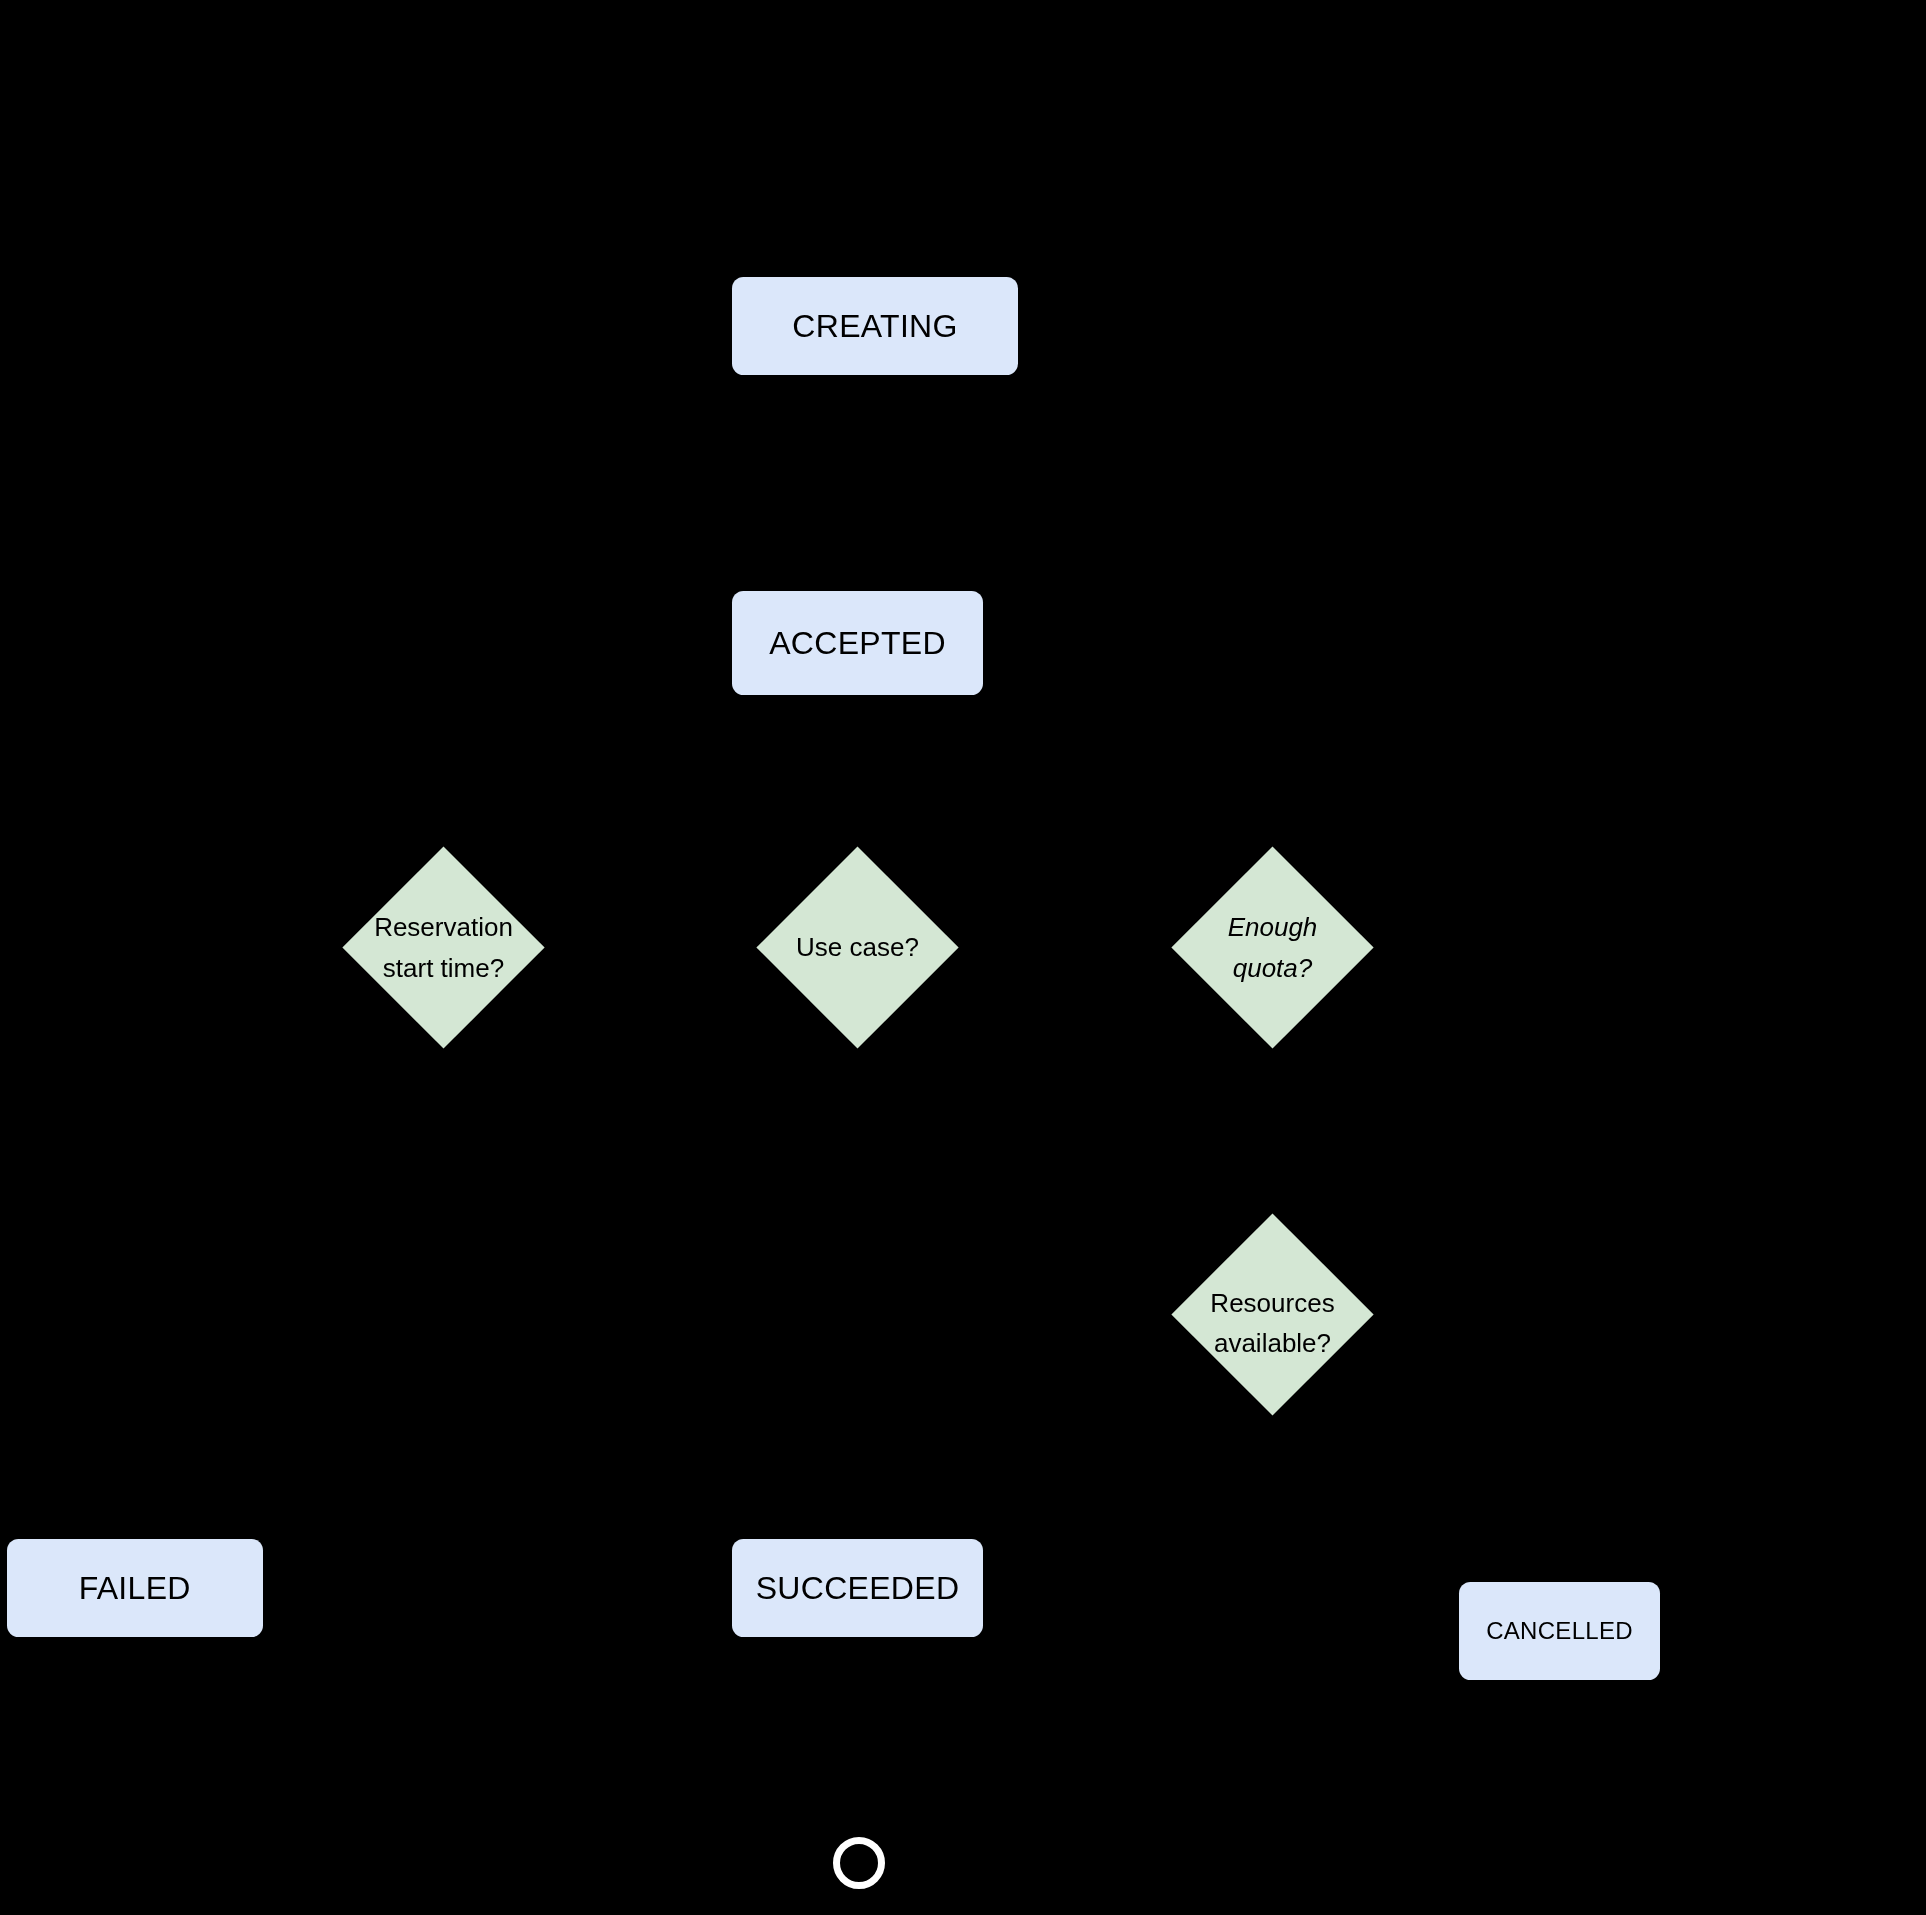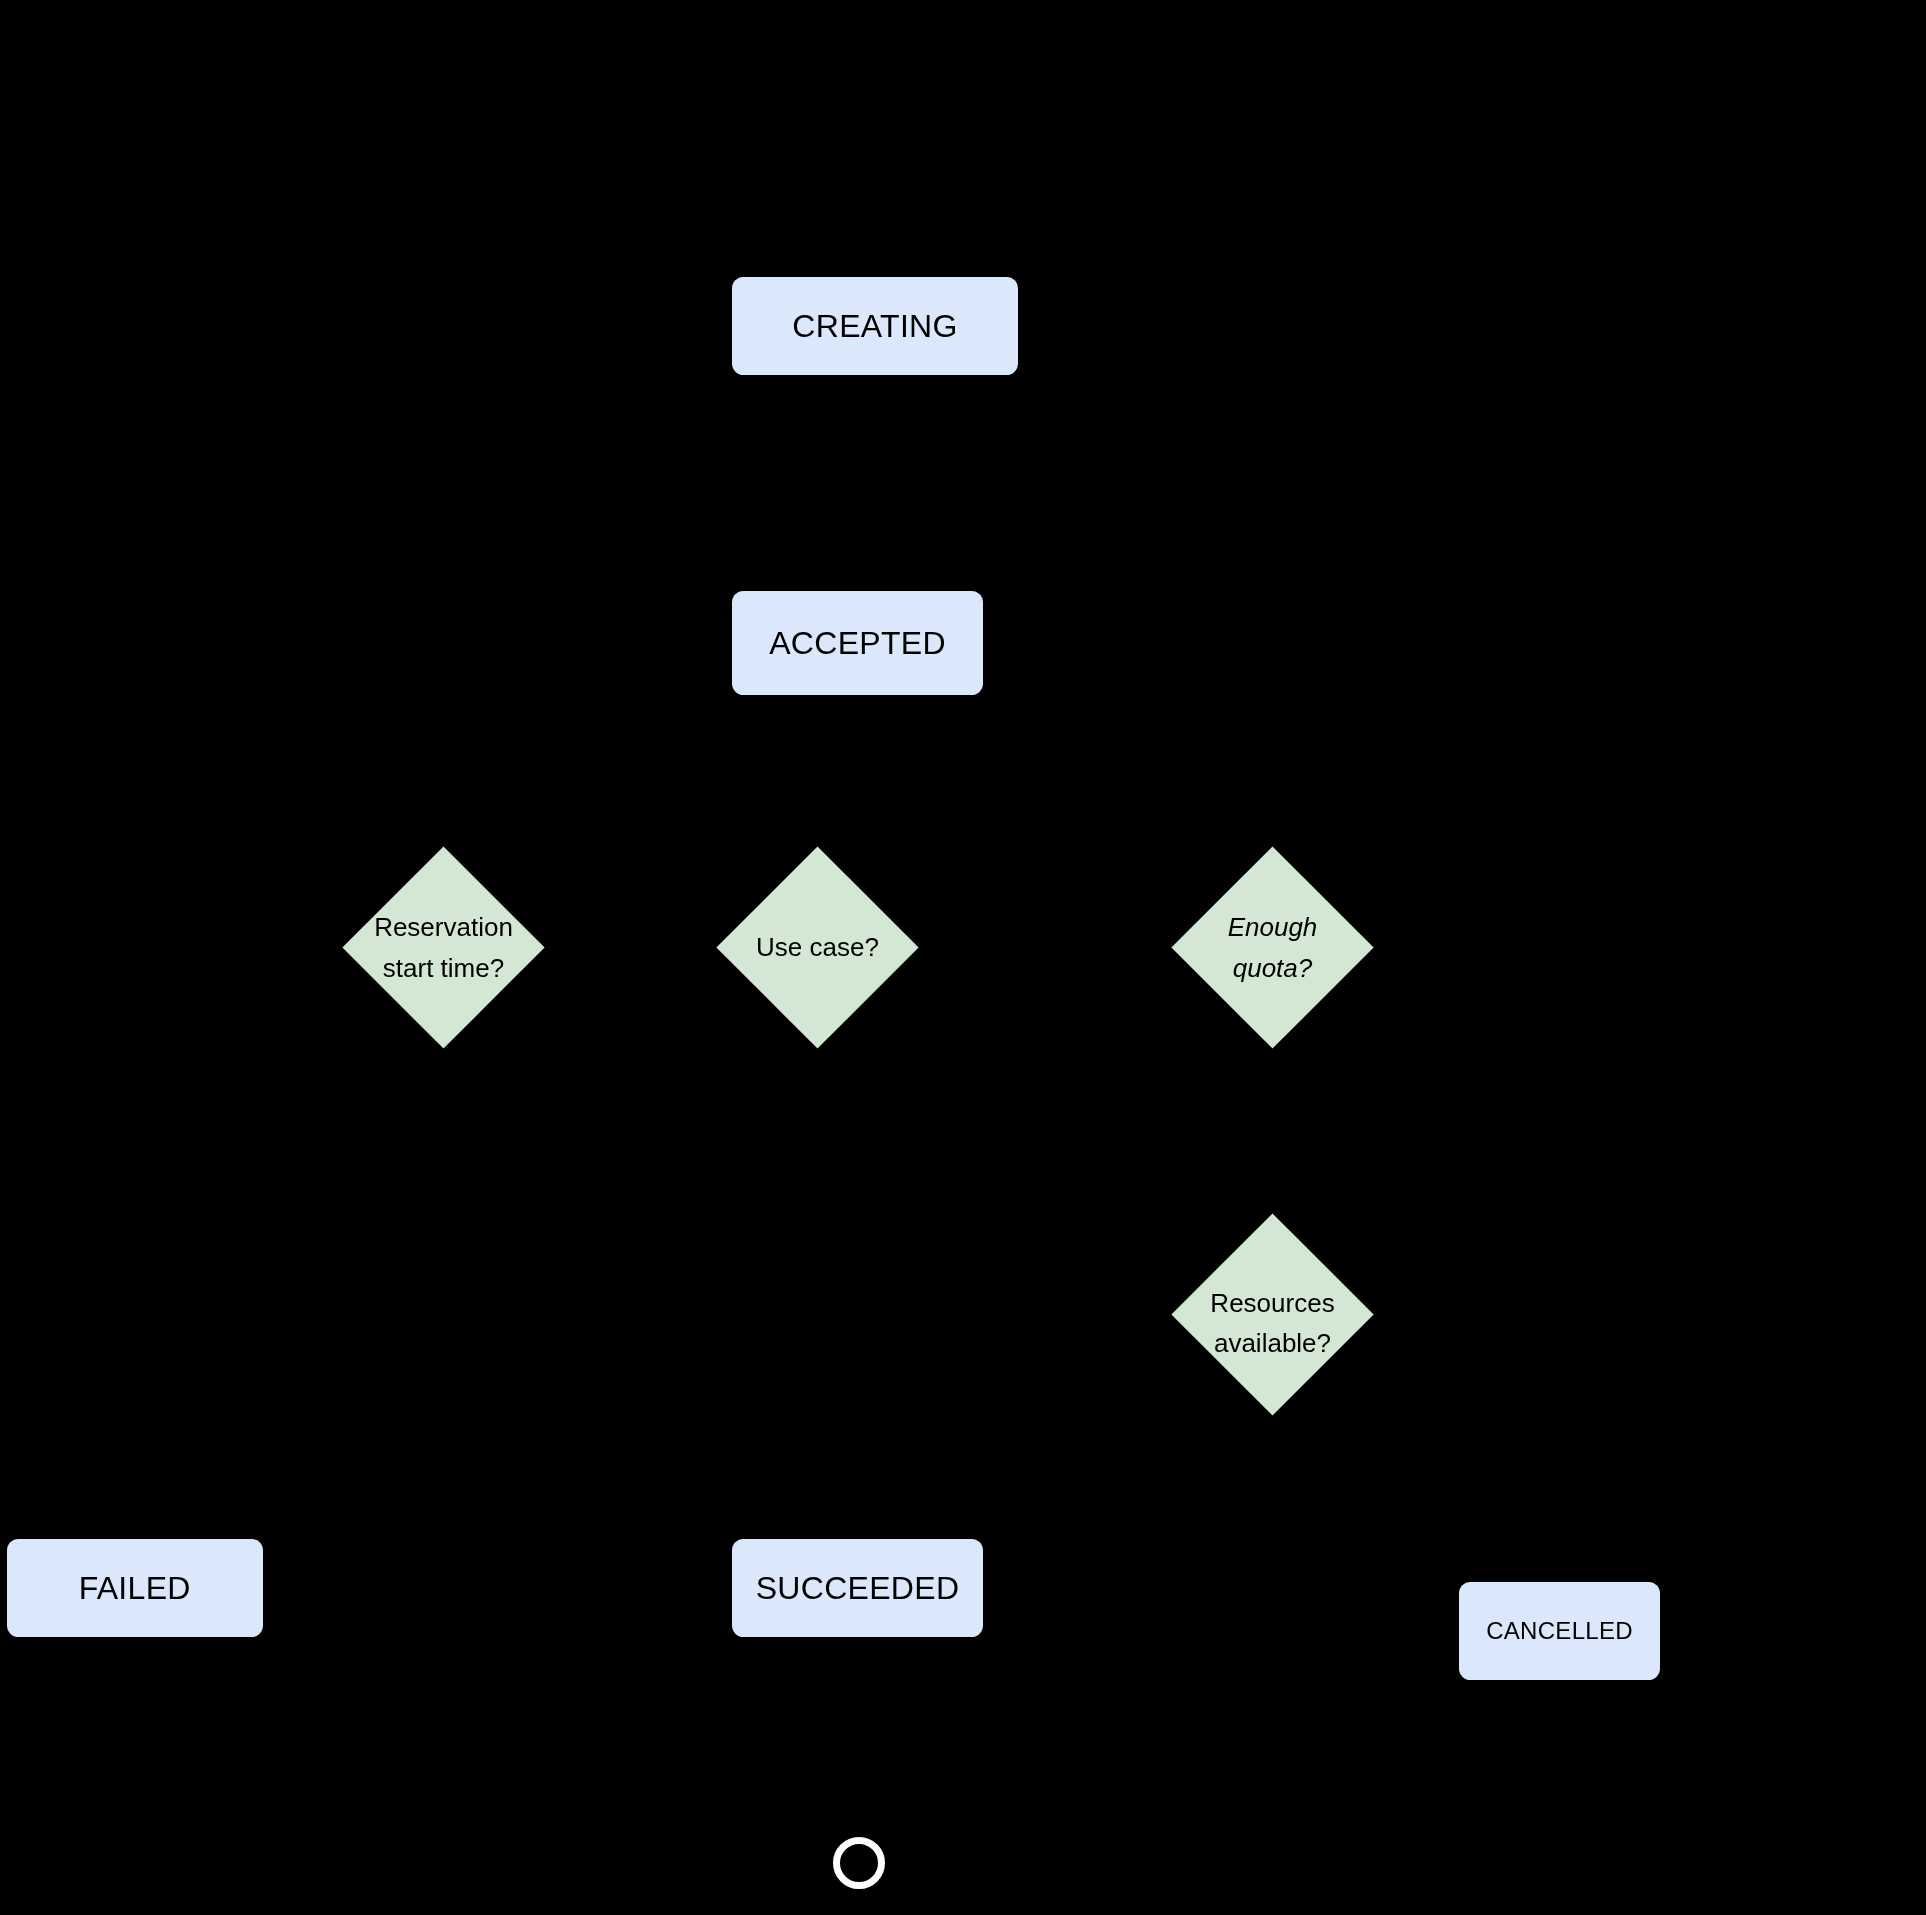--- a/index.html
+++ b/index.html
@@ -117,21 +117,21 @@
   <div class="state-box" style="left:1459px; top:1582px; width:201px; height:98px; font-size:24px;">
     <span class="state-label">CANCELLED</span>
   </div>
 
   <div class="decision" style="left:372px; top:876px; width:143px; height:143px;justify-content:center;">
     <span class="diamond-shape"></span>
     <span class="decision-label" style="font-size:26px; width:170px;">Reservation
 start time?</span>
   </div>
 
-  <div class="decision" style="left:746px; top:876px; width:143px; height:143px;">
+  <div class="decision" style="left:786px; top:876px; width:143px; height:143px;">
     <span class="diamond-shape"></span>
     <span class="decision-label" style="font-size:26px; width:170px;">Use case?</span>
   </div>
 
   <div class="decision" style="left:1201px; top:876px; width:143px; height:143px;font-style:italic;">
     <span class="diamond-shape"></span>
     <span class="decision-label" style="font-size:26px; width:170px;">Enough
 quota?</span>
   </div>
 

